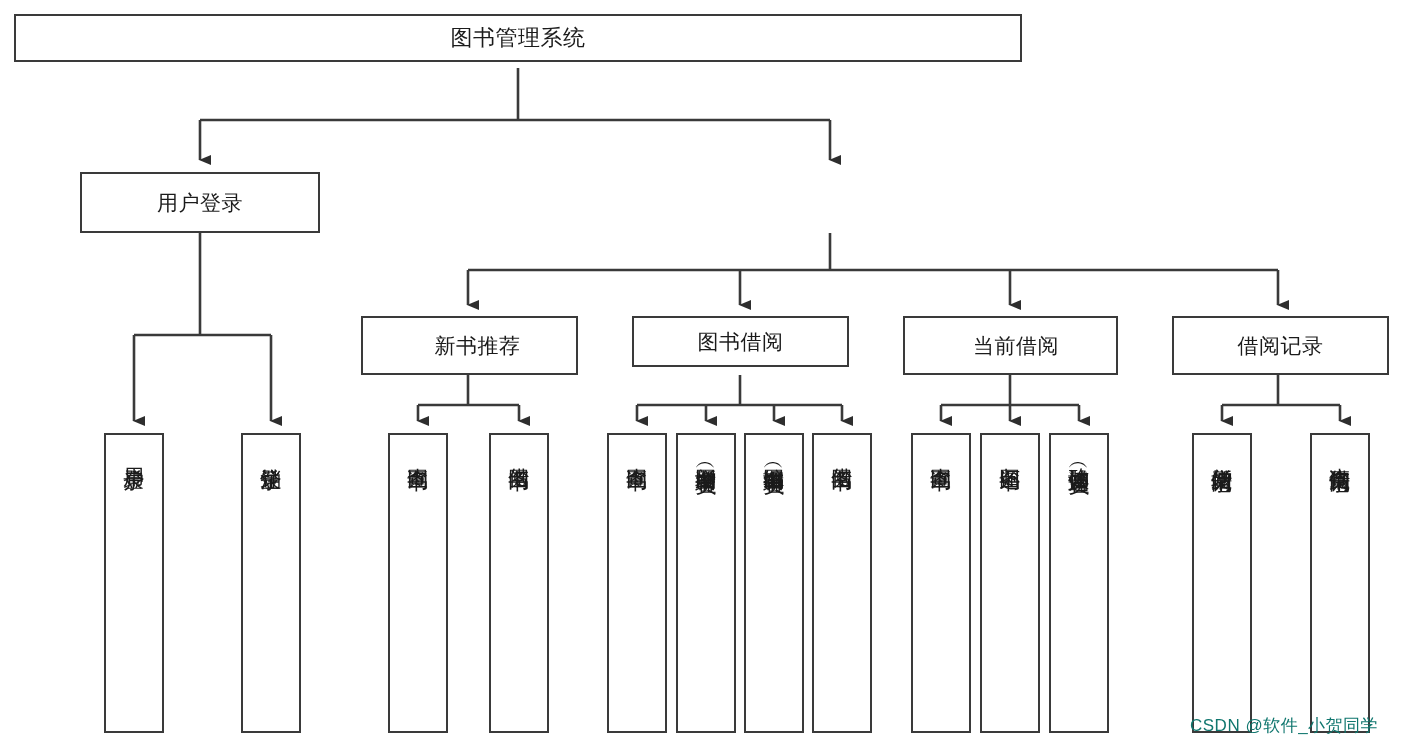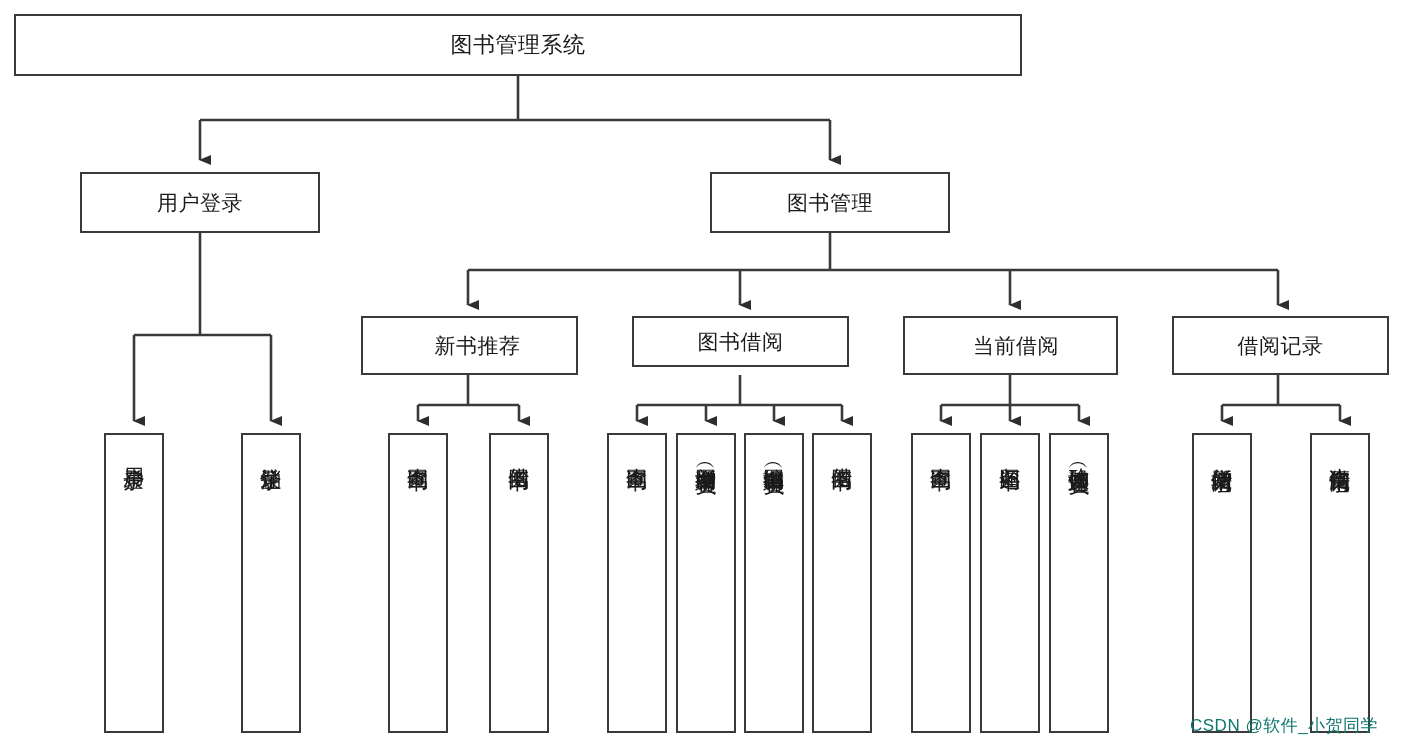--- a/index.html
+++ b/index.html
@@ -112,29 +112,26 @@
       <path d="M1010,405 L1010,421" marker-end="url(#arrow)"></path>
       <path d="M1079,405 L1079,421" marker-end="url(#arrow)"></path>
 
       <path d="M1278,375 L1278,405"></path>
       <path d="M1222,405 L1340,405"></path>
       <path d="M1222,405 L1222,421" marker-end="url(#arrow)"></path>
       <path d="M1340,405 L1340,421" marker-end="url(#arrow)"></path>
     </g>
   </svg>
 
-  <div class="node root h" style="left:14px; top:14px; width:1008px; height:62px;">
+  <div class="node root h" style="left:14px; top:14px; width:1008px; height:48px;">
     <span>图书管理系统</span>
   </div>
 
   <div class="node h" style="left:80px; top:172px; width:240px; height:61px;">
     <span>用户登录</span>
-  </div>
-  <div class="node h" style="left:710px; top:172px; width:240px; height:61px;">
-    <span>图书管理</span>
   </div>
 
   <div class="node h" style="left:361px; top:316px; width:217px; height:59px;padding-left:16px;">
     <span>新书推荐</span>
   </div>
   <div class="node h" style="left:632px; top:316px; width:217px; height:51px;">
     <span>图书借阅</span>
   </div>
   <div class="node h" style="left:903px; top:316px; width:215px; height:59px;padding-left:11px;">
     <span>当前借阅</span>

